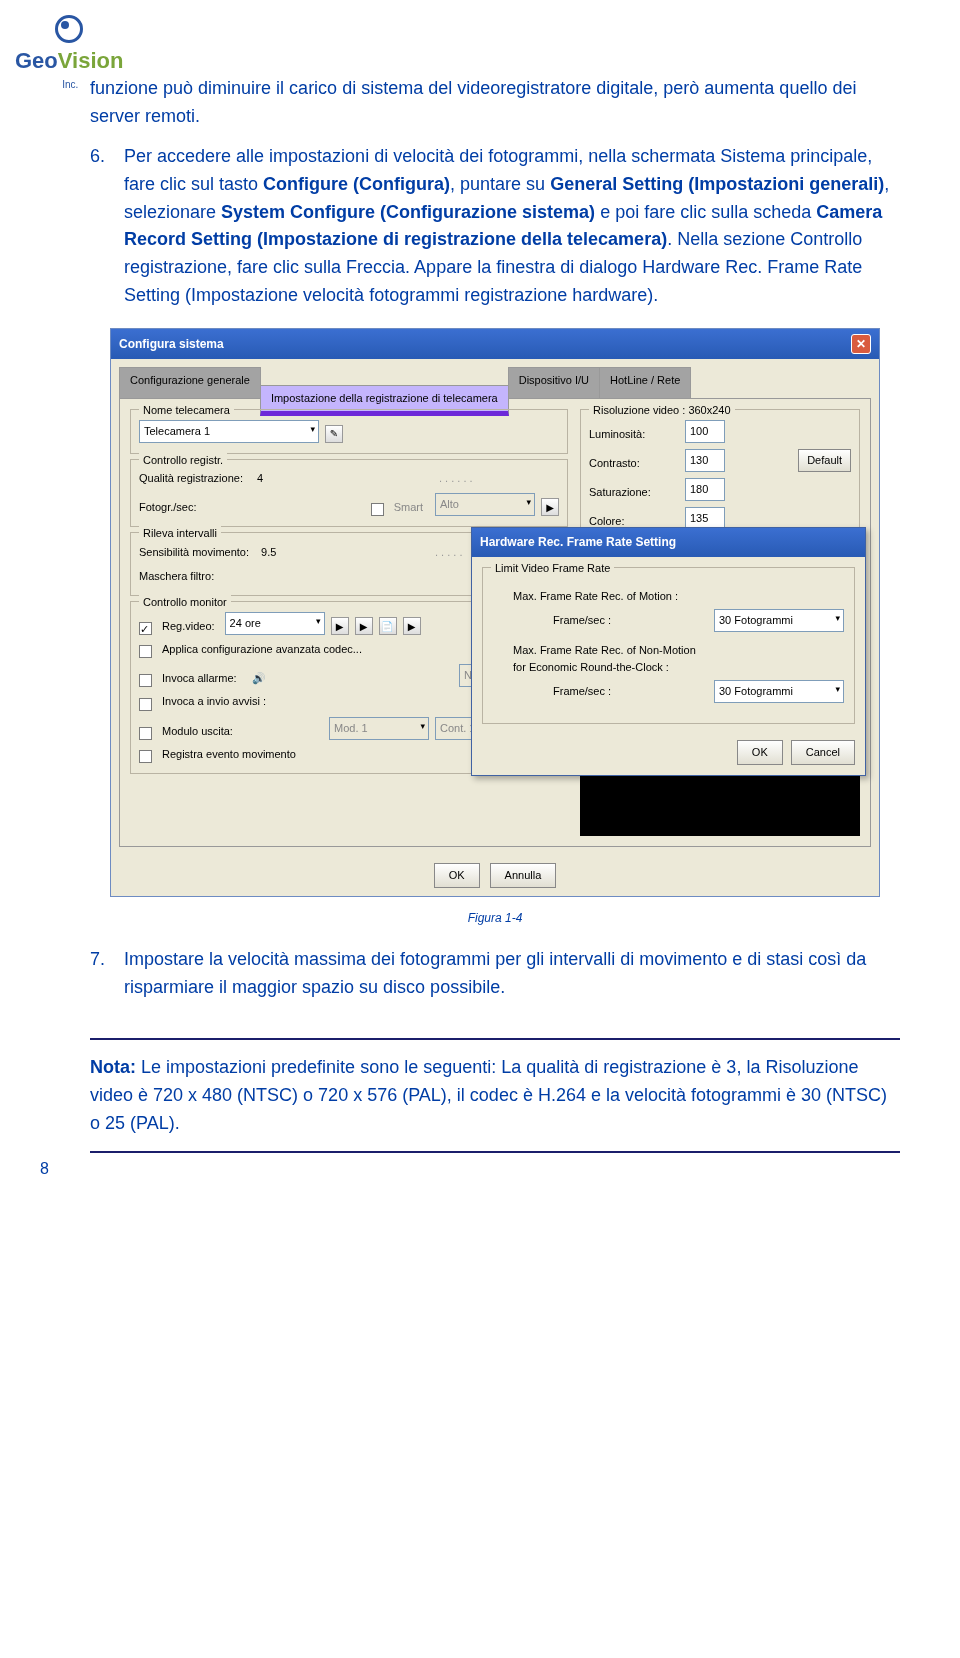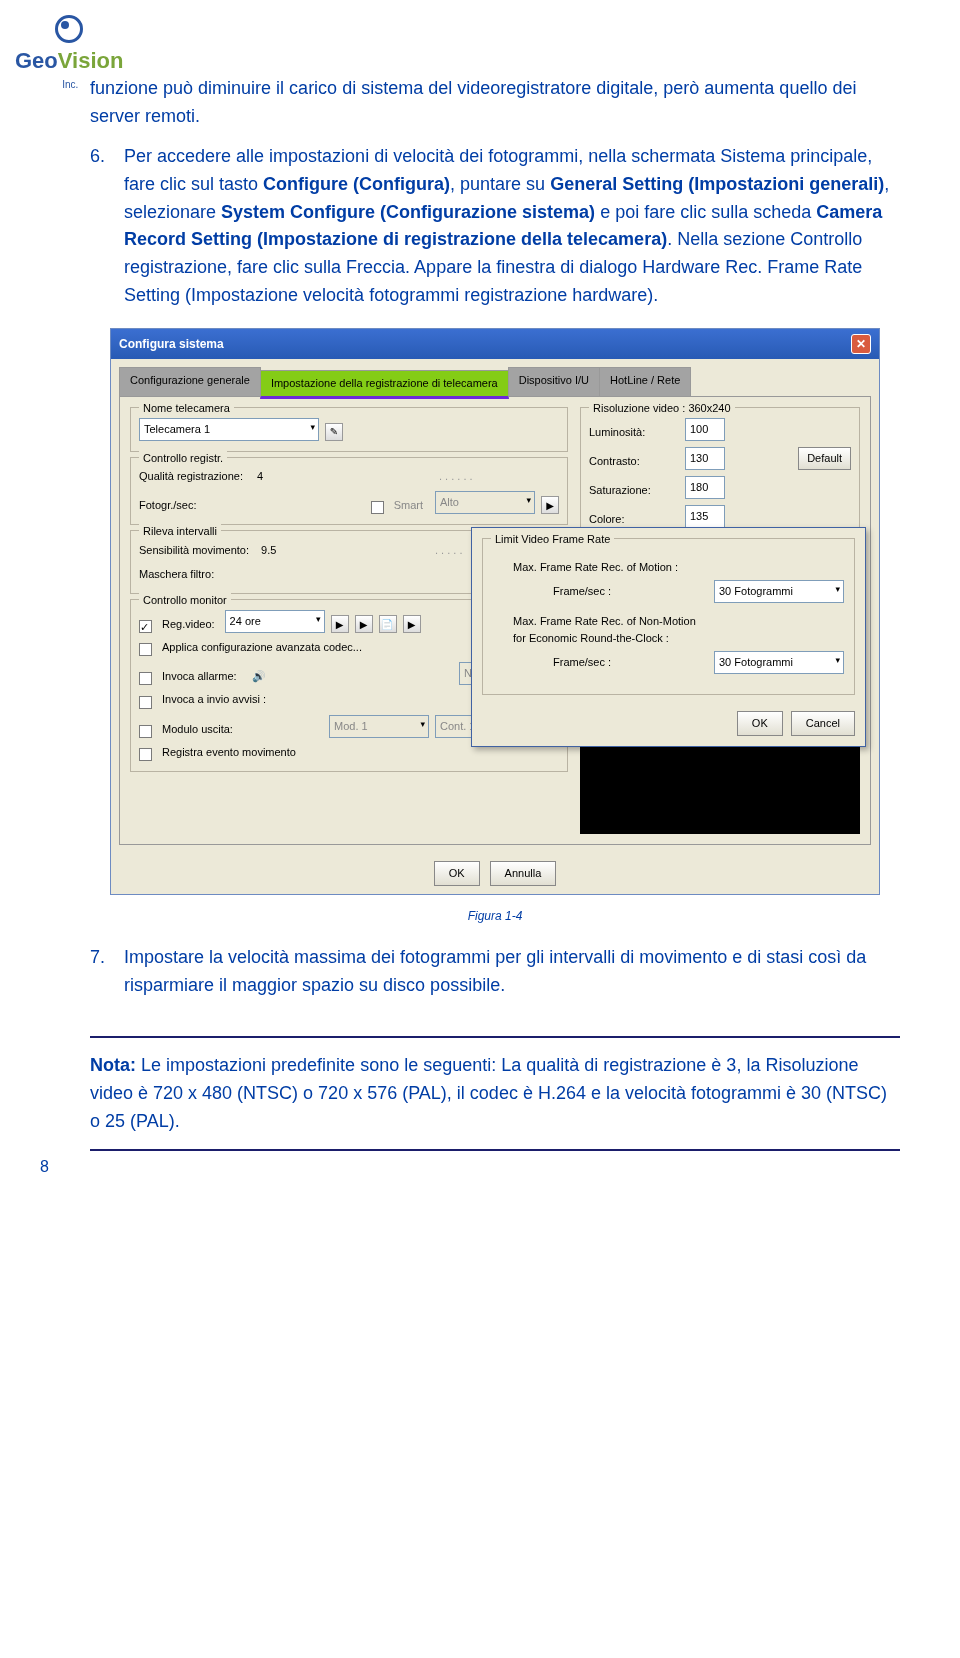--- a/index.html
+++ b/index.html
@@ -22,21 +22,21 @@
   .note-box { border-top: 2px solid #1b1e6b; border-bottom: 2px solid #1b1e6b; padding: 14px 0; margin-top: 36px; color: #003da5; font-size: 18px; line-height: 1.55; }
   .note-label { font-weight: bold; }
   .page-num { position: absolute; bottom: 15px; left: 40px; color: #003da5; font-size: 16px; }
 
   
   .win { width: 770px; border: 1px solid #6d8bc2; background: #ece9d8; font-family: Tahoma, sans-serif; font-size: 11px; color: #000; position: relative; }
   .titlebar { background: linear-gradient(to bottom, #3b6fd1, #285ab4); color: #fff; font-weight: bold; padding: 5px 8px; display: flex; justify-content: space-between; align-items: center; font-size: 12px; }
   .closebtn { width: 20px; height: 20px; background: #d95b3f; color: #fff; display: flex; align-items: center; justify-content: center; border: 1px solid #fff; border-radius: 3px; font-size: 12px; cursor: pointer; }
   .tabs { display: flex; padding: 8px 8px 0; gap: 0; }
   .tab { padding: 4px 10px; background: #a3a3a3; border: 1px solid #999; border-bottom: none; margin-right: -1px; cursor: pointer; }
-  .tab.active { background: #84cc16; position: relative; top: 3px; border-bottom: 3px solid #6d28d9; }
+  .tab.active { background: #c4b5fd; position: relative; top: 18px; border-bottom: 5px solid #6d28d9; }
   .tabbody { border: 1px solid #999; margin: 0 8px 8px; padding: 10px; display: flex; gap: 12px; }
   .leftcol { flex: 1; }
   .rightcol { width: 280px; }
   .group { border: 1px solid #b9b3a3; margin-bottom: 5px; padding: 10px 8px 4px; position: relative; }
   .group-title { position: absolute; top: -8px; left: 8px; background: #ece9d8; padding: 0 4px; font-size: 11px; }
   .row { display: flex; align-items: flex-end; margin-bottom: 6px; gap: 6px; }
   .row label { flex: 0 0 auto; }
   .combo { border: 1px solid #7f9db9; background: #fff; padding: 2px 18px 2px 4px; position: relative; min-width: 100px; display: inline-block; }
   .combo::after { content: '▾'; position: absolute; right: 3px; top: 2px; font-size: 9px; color: #000; }
   .combo.disabled { background: #ece9d8; color: #888; }
@@ -197,20 +197,23 @@
             </div>
             <div style="height:290px; background:#000; margin-top:4px"></div>
           </div>
         </div>
         <div class="btnrow">
           <span class="btn">OK</span>
           <span class="btn">Annulla</span>
         </div>
 
         <div class="subwin">
+          <div class="titlebar">
+            <span>Hardware Rec. Frame Rate Setting</span>
+          </div>
           <div class="subgroup">
             <div class="group-title">Limit Video Frame Rate</div>
             <div style="margin:6px 0 2px 20px">Max. Frame Rate Rec. of Motion :</div>
             <div class="srow" style="padding-left:60px">
               <span class="lbl">Frame/sec :</span>
               <span class="combo" style="width:130px">30 Fotogrammi</span>
             </div>
             <div style="margin:8px 0 0 20px">Max. Frame Rate Rec. of Non-Motion</div>
             <div style="margin:0 0 2px 20px">for Economic Round-the-Clock :</div>
             <div class="srow" style="padding-left:60px">

